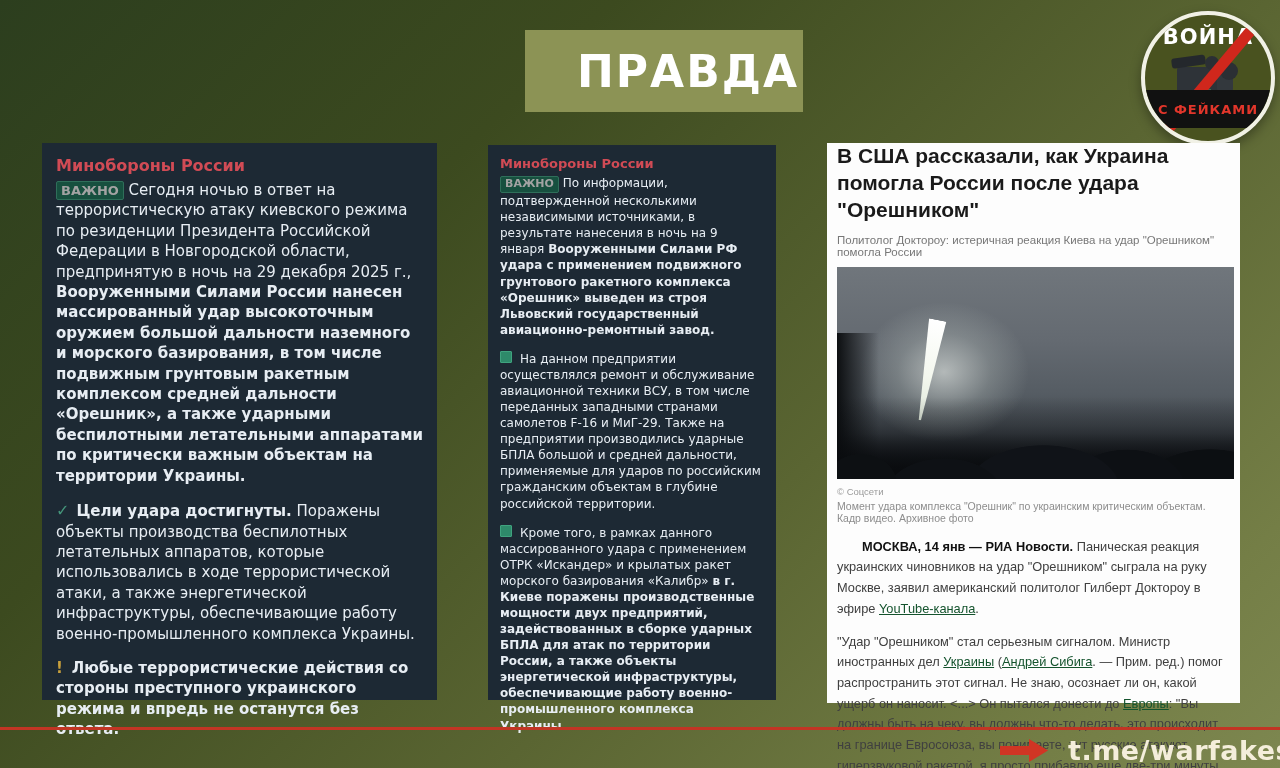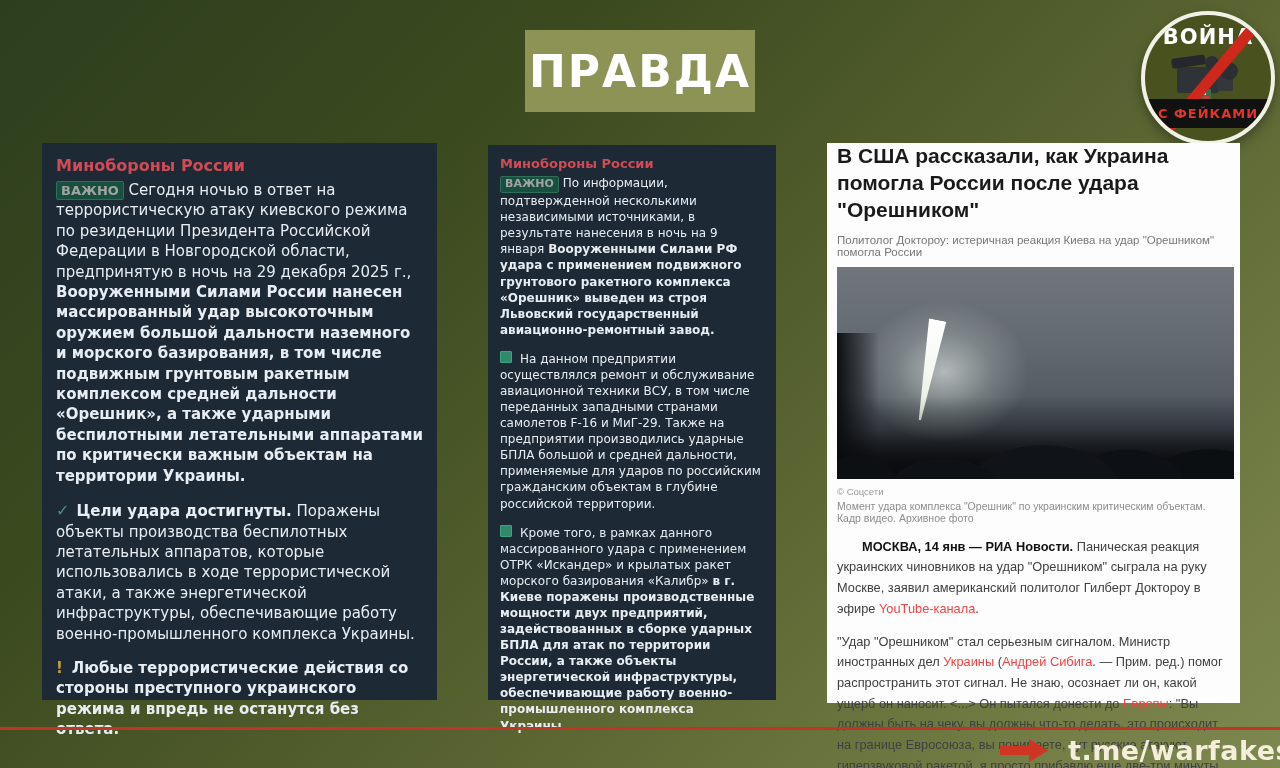--- a/index.html
+++ b/index.html
@@ -3,30 +3,30 @@
 <meta charset="utf-8">
 <style>
   html,body{margin:0;padding:0;}
   body{width:1280px;height:768px;overflow:hidden;position:relative;
        font-family:"DejaVu Sans",sans-serif;
        background:linear-gradient(135deg,#2c3e1e 0%,#3c4a1f 30%,#5a6532 62%,#747e46 88%,#7d8750 100%);}
   .abs{position:absolute;}
 
   
   .title-box{left:525px;top:30px;width:230px;height:82px;background:#8c9355;
-             display:flex;align-items:center;justify-content:center;}
+             display:flex;align-items:center;justify-content:center;padding-left:48px;}
   .title-box span{color:#fff;font-weight:bold;font-size:44px;letter-spacing:2px;}
 
   
   .logo{left:1141px;top:11px;width:126px;height:126px;border-radius:50%;
         background:#49521f;border:4px solid #f1f1e6;overflow:hidden;
         box-shadow:0 5px 12px rgba(0,0,0,.35);}
   .logo-top{position:absolute;top:10px;width:100%;text-align:center;color:#fff;
             font-weight:bold;font-size:21px;letter-spacing:1px;}
-  .logo-band{position:absolute;bottom:13px;left:-6px;right:-6px;height:29px;background:#111;
+  .logo-band{position:absolute;bottom:13px;left:-6px;right:-6px;height:38px;background:#111;
              display:flex;align-items:center;justify-content:center;}
   .logo-band span{color:#e2362b;font-weight:bold;font-size:13px;letter-spacing:1px;}
   .logo-slash{position:absolute;left:58px;top:-14px;width:11px;height:160px;background:#d0271c;
               transform:rotate(40deg);}
   .logo-cam{position:absolute;left:18px;top:34px;}
 
   
   .panel{background:#1d2934;color:#e7edf3;}
   .panel.left{left:42px;top:143px;width:395px;height:557px;padding:12px 14px;box-sizing:border-box;
               font-size:15px;line-height:1.36;}
@@ -65,21 +65,21 @@
      radial-gradient(125px 72px at 52% 112%,#101318 60%,rgba(0,0,0,0) 61%),
      radial-gradient(95px 62px at 73% 110%,#0d1014 60%,rgba(0,0,0,0) 61%),
      radial-gradient(115px 68px at 94% 114%,#0c0f12 60%,rgba(0,0,0,0) 61%),
      linear-gradient(180deg,rgba(10,12,15,0) 0%,rgba(10,12,15,.25) 45%,#0a0c0f 88%);}
   .lsil{position:absolute;left:0;top:66px;width:42px;height:146px;
         background:linear-gradient(90deg,rgba(8,10,12,.95),rgba(8,10,12,0));}
   .credit{font-size:9.5px;color:#9a9a9a;margin:7px 0 3px 0;}
   .caption{font-size:10.5px;color:#8d8d8d;margin:0 0 13px 0;}
   .article p.body{font-size:12.8px;line-height:1.62;margin:0 0 12px 0;}
   .article .lede{font-weight:bold;color:#111;margin-left:25px;}
-  .alink{color:#ef4444;cursor:pointer;}
+  .alink{color:#14532d;text-decoration:underline;cursor:pointer;}
 
   
   .red-line{left:0;top:727px;width:1280px;height:3px;background:#c23524;}
   .footer{left:1000px;top:735px;display:flex;align-items:center;gap:20px;}
   .tme{color:#f4eedb;font-weight:bold;font-size:27px;letter-spacing:.5px;}
 </style>
 </head>
 <body>
 
 <div class="abs title-box">

